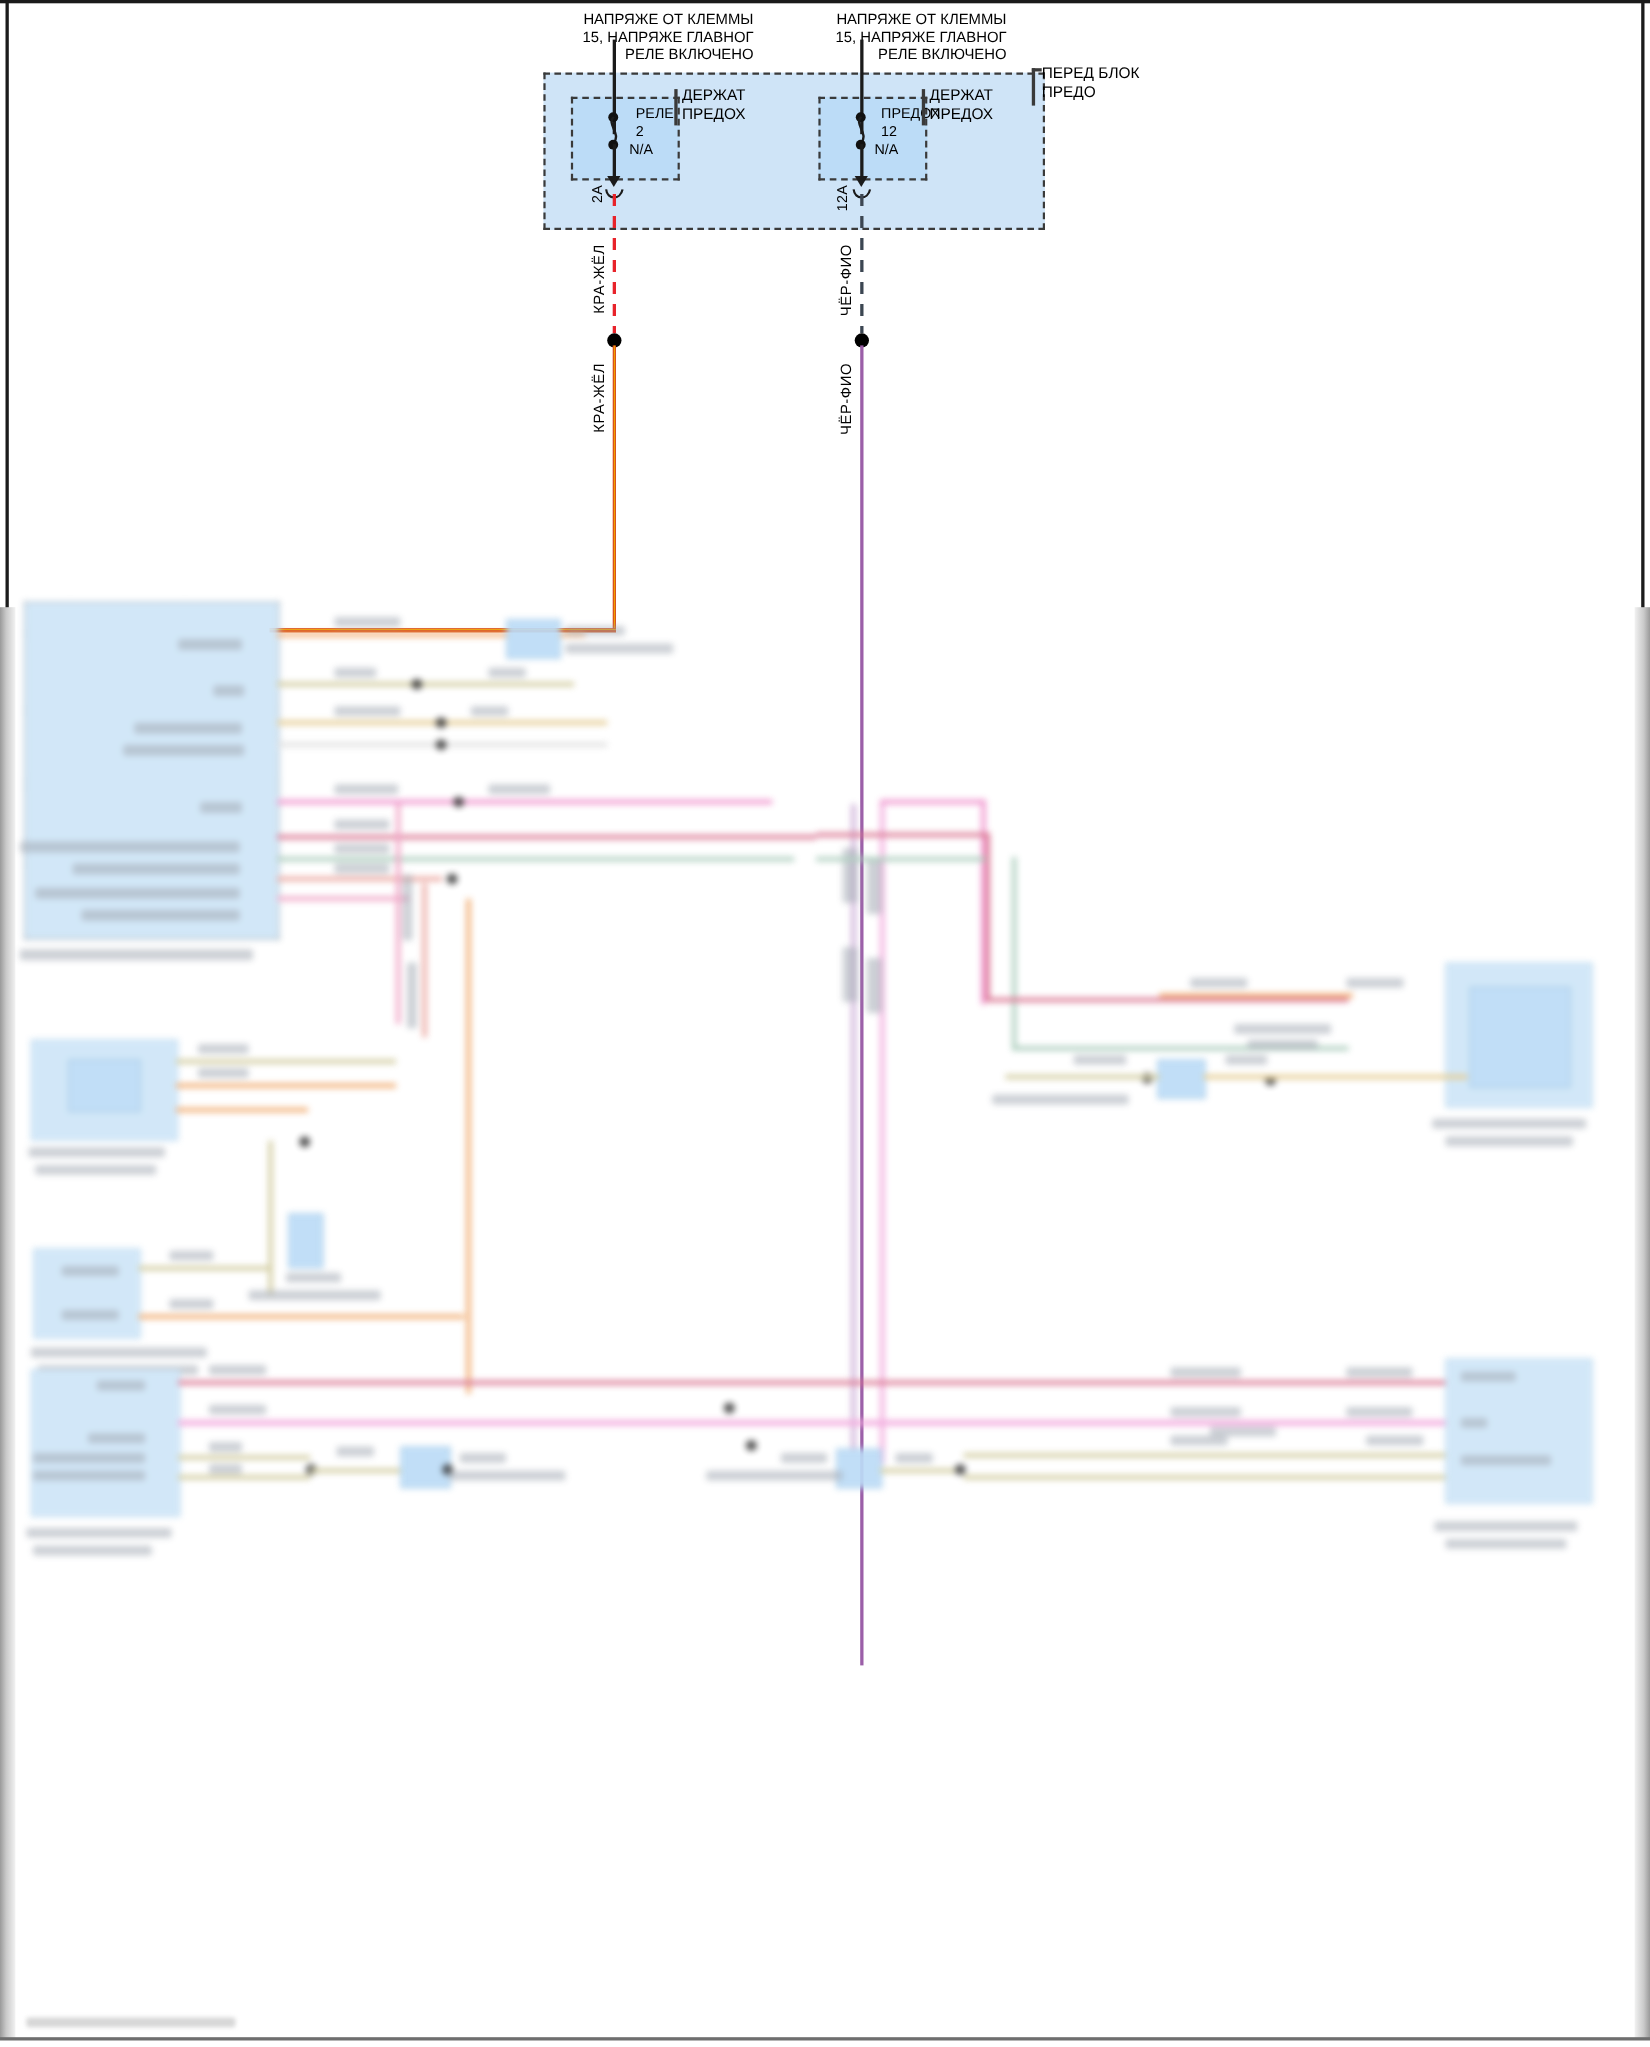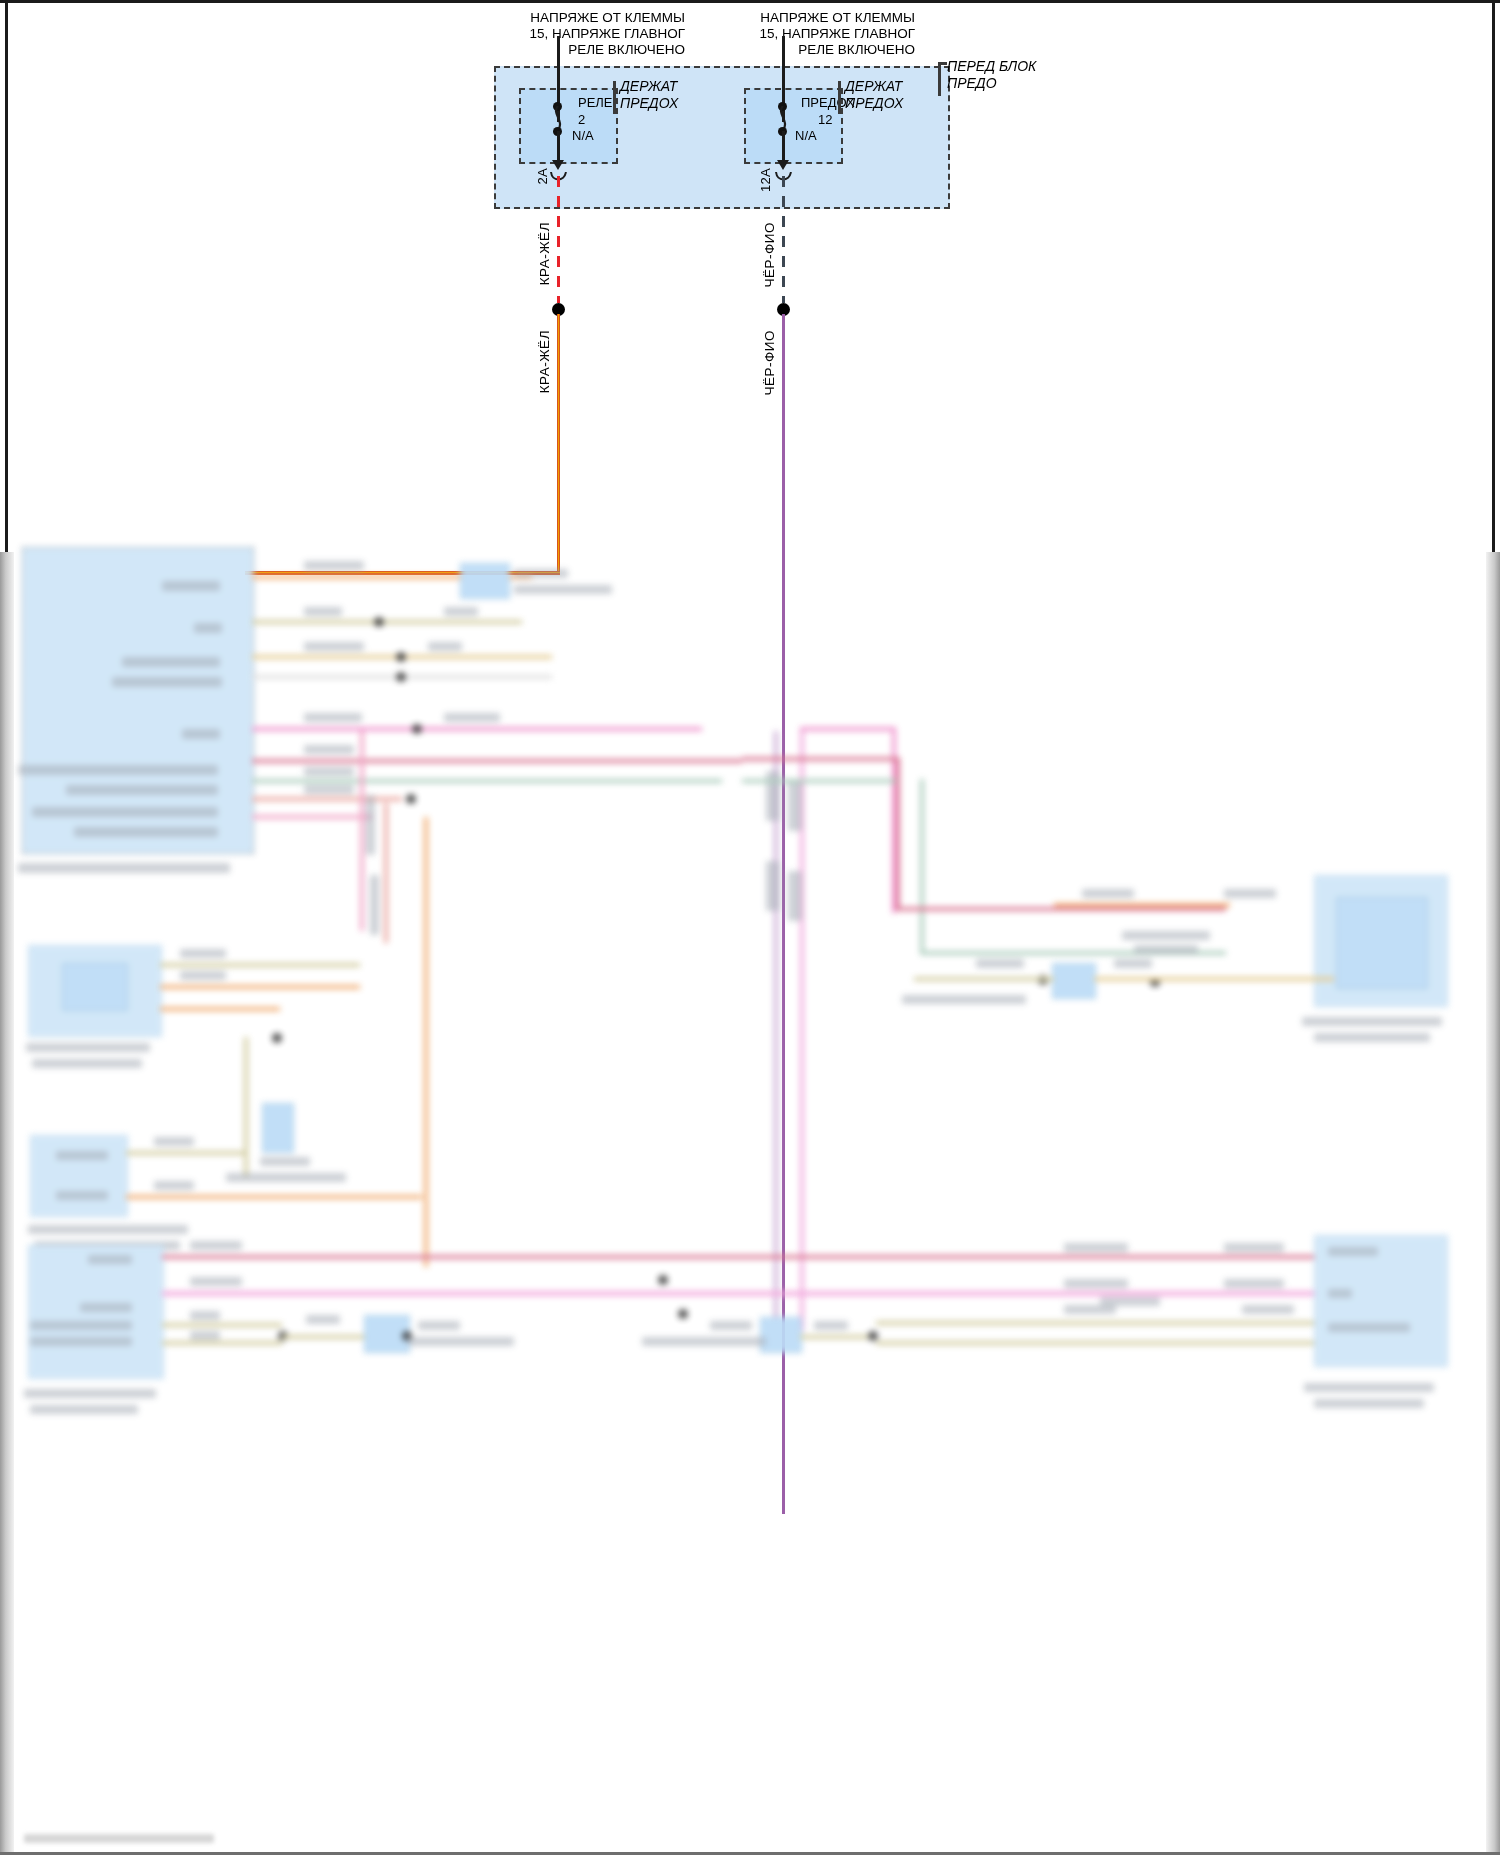--- a/index.html
+++ b/index.html
@@ -18,21 +18,21 @@
   .frame-left{position:absolute;left:5px;top:0;width:3px;height:560px;background:#1b1b1b;}
   .frame-right{position:absolute;right:5px;top:0;width:3px;height:555px;background:#1b1b1b;}
   .frame-bottom{position:absolute;left:0;bottom:6px;width:1500px;height:3px;background:#6e6e6e;}
   .edge-left{position:absolute;left:0;top:552px;width:14px;height:1302px;
      background:linear-gradient(to right,#9a9a9a 0%,#c9c9c9 40%,#f2f2f2 100%);}
   .edge-right{position:absolute;right:0;top:552px;width:14px;height:1302px;
      background:linear-gradient(to left,#9a9a9a 0%,#c9c9c9 40%,#f2f2f2 100%);}
 
   
   .hdr{position:absolute;text-align:right;font-size:13.5px;line-height:16px;color:#000;white-space:pre-line;}
-  .lbl{position:absolute;font-size:14px;color:#000;white-space:pre-line;line-height:17px;font-style:italic;}
+  .lbl{position:absolute;font-size:14px;color:#000;white-space:pre-line;line-height:17px;}
   .lbl-sm{position:absolute;font-size:13px;color:#000;}
   .vlbl{position:absolute;font-size:13px;color:#000;writing-mode:vertical-rl;transform:rotate(180deg);letter-spacing:.3px;}
   .vlbl-b{position:absolute;font-size:13.5px;color:#000;font-weight:400;
      writing-mode:vertical-rl;transform:rotate(180deg);letter-spacing:.5px;}
 
   
   .panel{
     position:absolute;
     background:#cfe4f7;
     border:2px dashed #3a3a3a;
@@ -135,21 +135,21 @@
   <div class="wire w-v" style="left:782px;top:36px;height:86px;background:#1b1b1b;"></div>
   <div class="pin" style="left:778px;top:102px;"></div>
   <svg style="position:absolute;left:774px;top:106px;" width="22" height="30">
     <path d="M9,0 C2,7 16,15 9,24" stroke="#1b1b1b" stroke-width="2.2" fill="none"></path>
   </svg>
   <div class="pin" style="left:778px;top:127px;"></div>
   <div class="wire w-v" style="left:782px;top:131px;height:33px;background:#1b1b1b;"></div>
   <div class="arrow" style="left:777px;top:160px;"></div>
 
   <div class="lbl-sm" style="left:801px;top:95px;">ПРЕДОХ</div>
-  <div class="lbl-sm" style="left:818px;top:112px;">12</div>
+  <div class="lbl-sm" style="left:801px;top:112px;">12</div>
   <div class="lbl-sm" style="left:795px;top:128px;">N/A</div>
 
   <div class="lbl" style="left:845px;top:78px;width:90px;">ДЕРЖАТ
 ПРЕДОХ</div>
   <div style="position:absolute;left:838px;top:81px;width:3px;height:33px;background:#3a3a3a;"></div>
 
   <svg style="position:absolute;left:774px;top:172px;" width="22" height="14">
     <path d="M2,0 C3,10 15,10 17,0" stroke="#1b1b1b" stroke-width="2" fill="none"></path>
   </svg>
 

